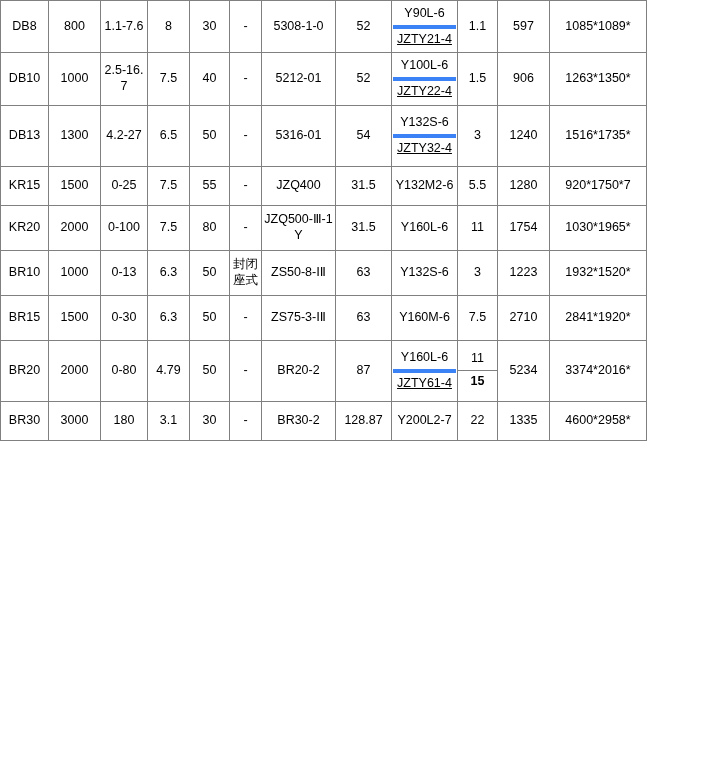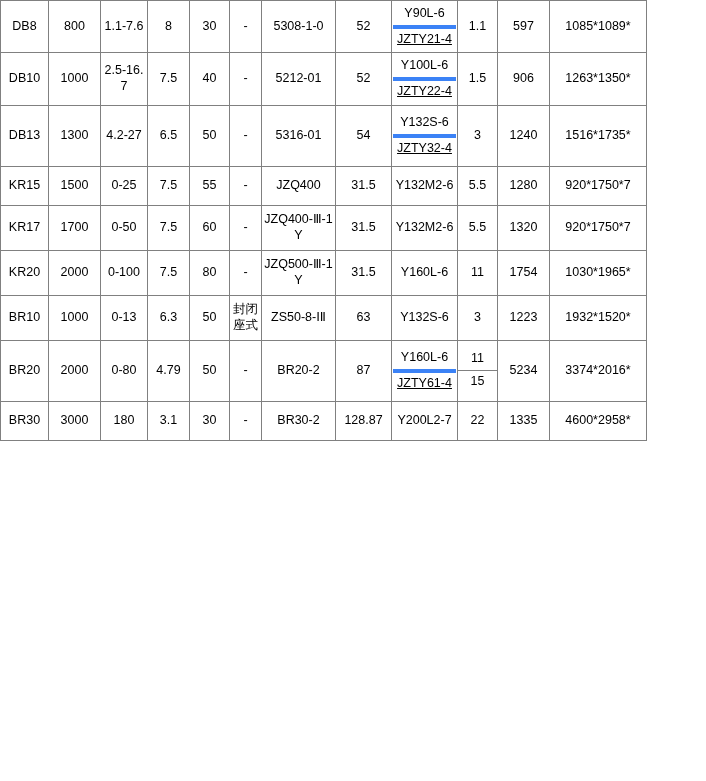--- a/index.html
+++ b/index.html
@@ -52,21 +52,21 @@
     text-decoration: underline;
   }
   .tallrow td { height: 56px; }
   .midrow td { height: 40px; }
   .shortrow td { height: 34px; }
   .vsplitwrap { padding: 0 !important; }
   .vsplitwrap .sub {
     border-bottom: 1px solid #808080;
     padding: 3px 1px;
   }
-  .vsplitwrap .sub:last-child { border-bottom: none; }
+  .vsplitwrap .sub:last-child { border-bottom: none; font-weight: bold; }
   .cut { overflow: hidden; white-space: nowrap; }
 </style>
 </head>
 <body>
 
 <table class="spec">
   <colgroup>
     <col class="c0">
       <col class="c1">
       <col class="c2">
@@ -145,34 +145,20 @@
       <td>55</td>
       <td>-</td>
       <td>JZQ400</td>
       <td>31.5</td>
       <td>Y132M2-6</td>
       <td>5.5</td>
       <td>1280</td>
       <td class="cut">920*1750*7</td>
     </tr>
 
-    <tr class="midrow">
-      <td>KR17</td>
-      <td>1700</td>
-      <td>0-50</td>
-      <td>7.5</td>
-      <td>60</td>
-      <td>-</td>
-      <td>JZQ400-Ⅲ-1Y</td>
-      <td>31.5</td>
-      <td>Y132M2-6</td>
-      <td>5.5</td>
-      <td>1320</td>
-      <td class="cut">920*1750*7</td>
-    </tr>
 
     <tr class="midrow">
       <td>KR20</td>
       <td>2000</td>
       <td>0-100</td>
       <td>7.5</td>
       <td>80</td>
       <td>-</td>
       <td>JZQ500-Ⅲ-1Y</td>
       <td>31.5</td>
@@ -190,20 +176,34 @@
       <td>50</td>
       <td>封闭座式</td>
       <td>ZS50-8-ⅠⅡ</td>
       <td>63</td>
       <td>Y132S-6</td>
       <td>3</td>
       <td>1223</td>
       <td class="cut">1932*1520*</td>
     </tr>
 
+    <tr class="midrow">
+      <td>BR15</td>
+      <td>1500</td>
+      <td>0-30</td>
+      <td>6.3</td>
+      <td>50</td>
+      <td>-</td>
+      <td>ZS75-3-ⅠⅡ</td>
+      <td>63</td>
+      <td>Y160M-6</td>
+      <td>7.5</td>
+      <td>2710</td>
+      <td class="cut">2841*1920*</td>
+    </tr>
 
     <tr class="tallrow">
       <td>BR20</td>
       <td>2000</td>
       <td>0-80</td>
       <td>4.79</td>
       <td>50</td>
       <td>-</td>
       <td>BR20-2</td>
       <td>87</td>

